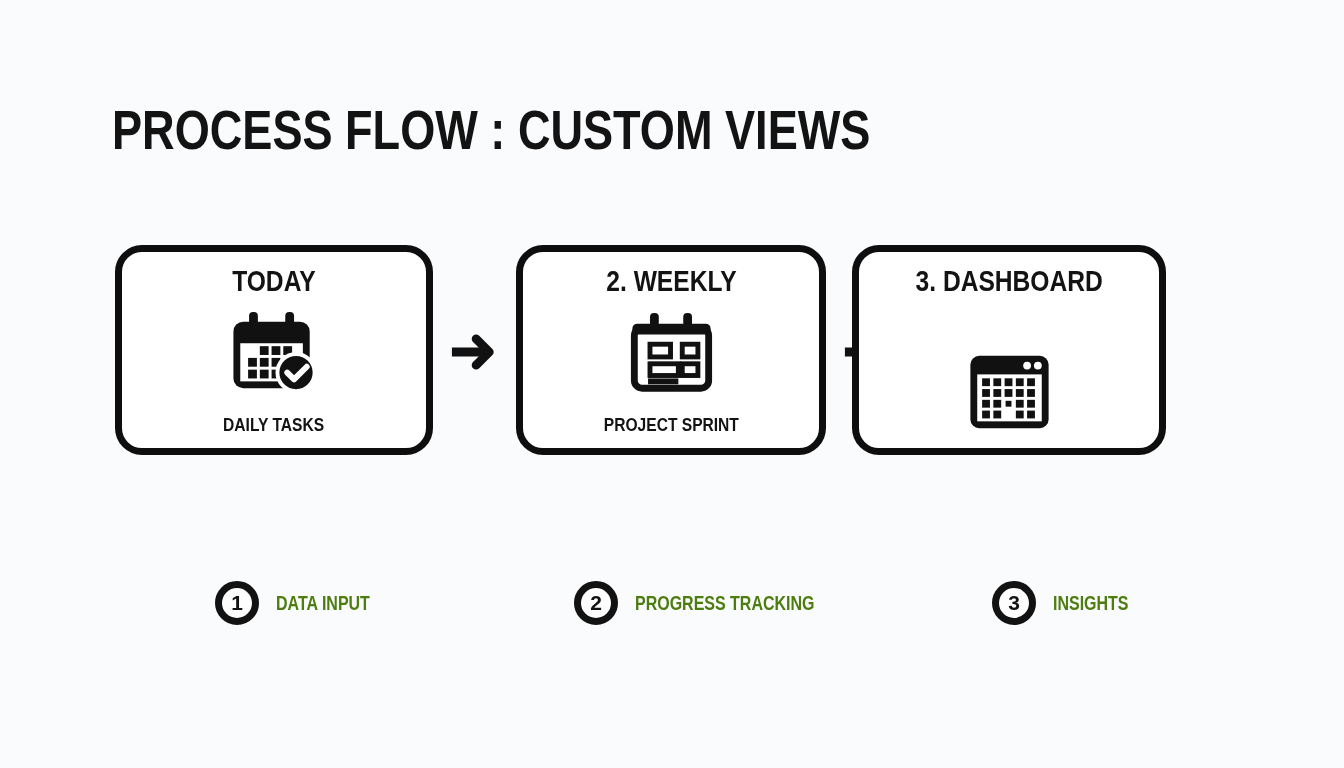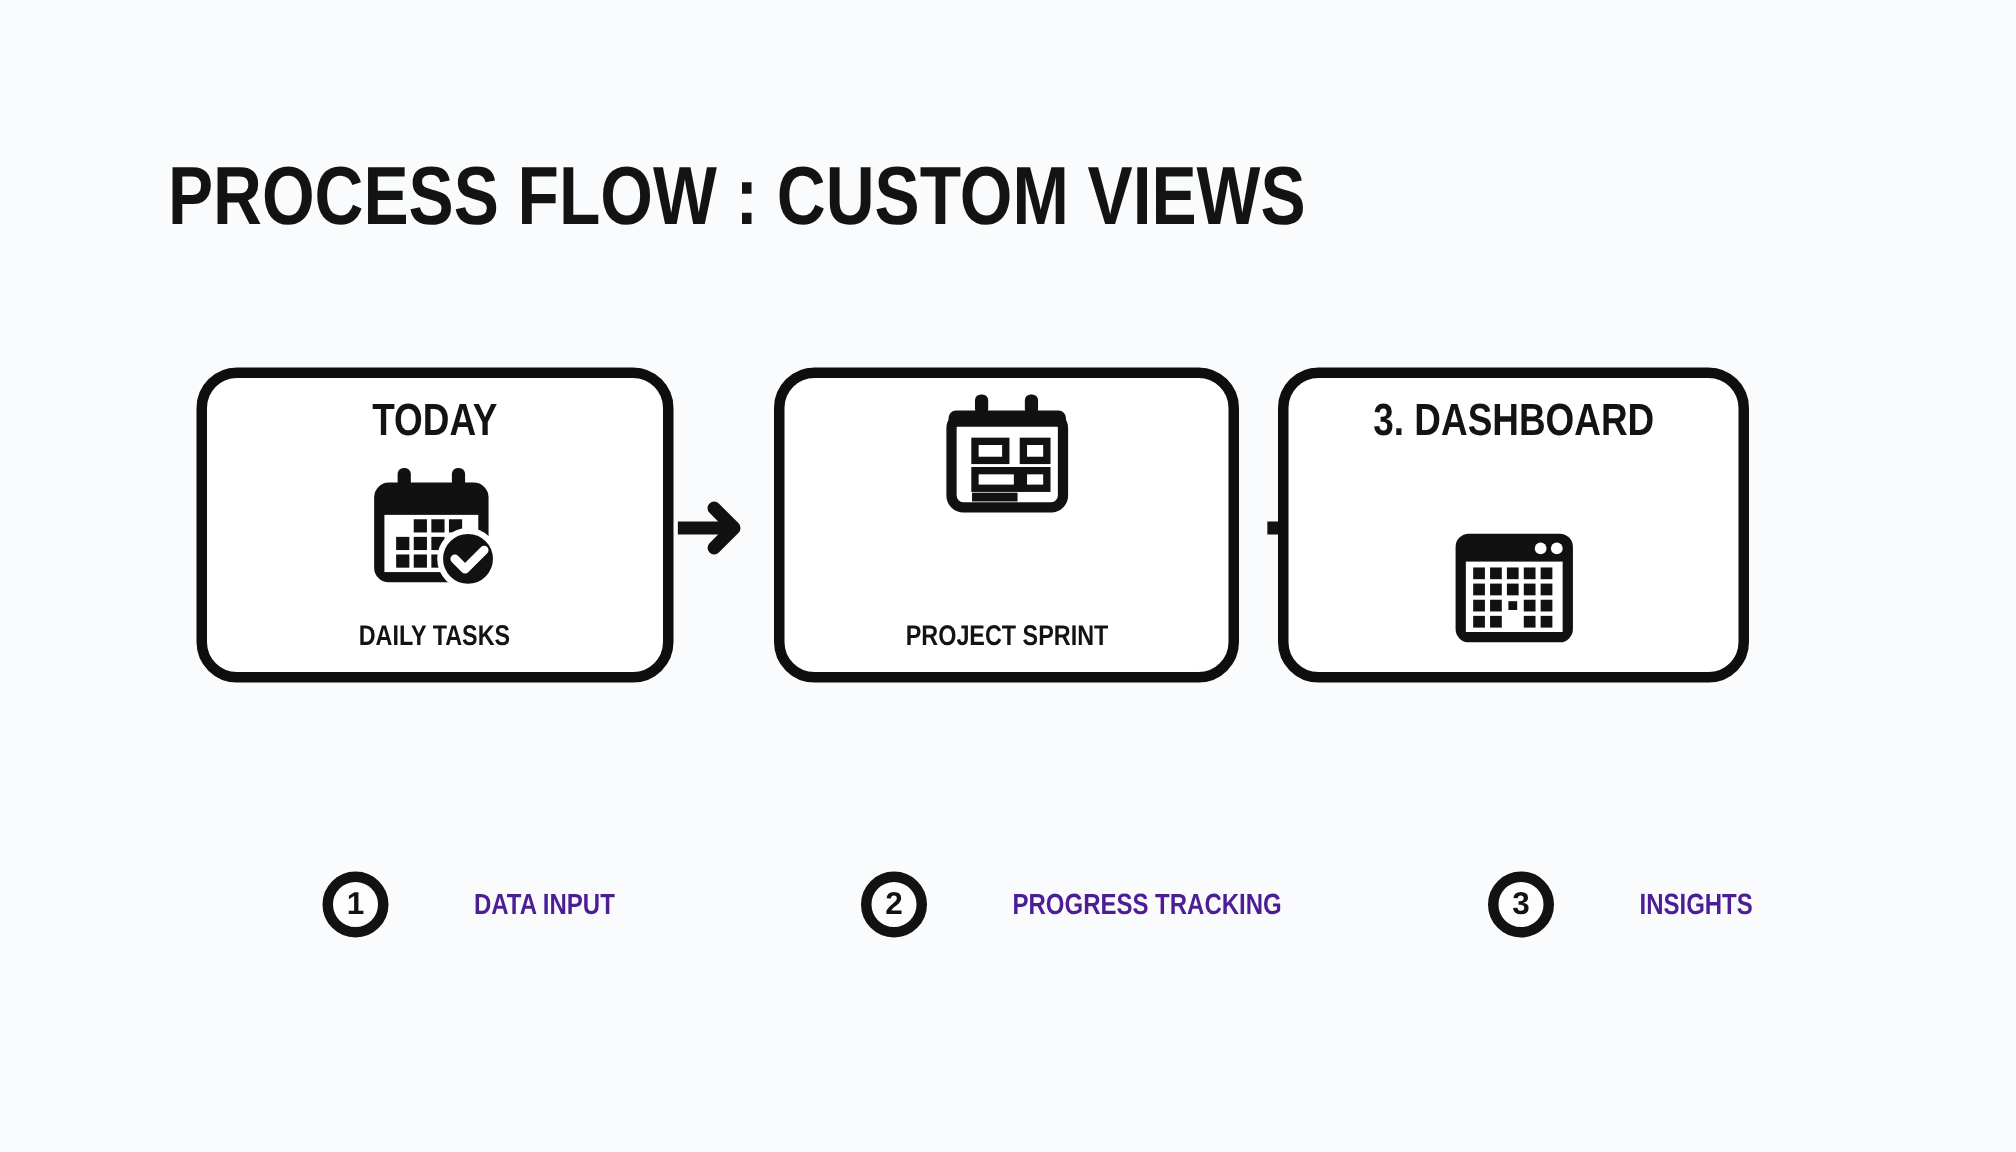--- a/index.html
+++ b/index.html
@@ -39,21 +39,21 @@
     height: 210px;
     background: #ffffff;
     border: 7px solid #0e0e0e;
     border-radius: 27px;
     display: flex;
     flex-direction: column;
     align-items: center;
     justify-content: space-between;
     padding: 12px 10px 12px 10px;
   }
-  .step-box.b1 { left: 115px; width: 318px; margin-left: 16px; }
+  .step-box.b1 { left: 115px; width: 318px; }
   .step-box.b2 { left: 516px; width: 310px; }
   .step-box.b3 { left: 852px; width: 314px; }
   .step-title {
     font-size: 30px;
     font-weight: 700;
     line-height: 1.1;
     text-align: center;
   }
   .step-title .cond { transform-origin: center; }
   .step-icon {
@@ -112,22 +112,21 @@
     flex: 0 0 auto;
   }
   .legend-number {
     font-size: 21px;
     font-weight: 700;
     color: #121212;
   }
   .legend-label {
     font-size: 19.5px;
     font-weight: 700;
-    color: #4c1d95;
-    margin-left: 40px;
+    color: #4d7c0f;
   }
   .legend-label .cond { transform-origin: left center; }
 </style>
 </head>
 <body>
 
 <div class="canvas">
 
   <h1 class="page-title"><span class="cond">PROCESS FLOW : CUSTOM VIEWS</span></h1>
 
@@ -157,20 +156,21 @@
   </div>
 
   <div class="flow-arrow a1">
     <svg viewBox="0 0 48 40" xmlns="http://www.w3.org/2000/svg" aria-hidden="true">
       <line x1="3" y1="20" x2="35" y2="20" stroke="#111" stroke-width="8"></line>
       <polyline points="25,8 37,20 25,32" fill="none" stroke="#111" stroke-width="8" stroke-linejoin="round" stroke-linecap="round"></polyline>
     </svg>
   </div>
 
   <div class="step-box b2">
+    <div class="step-title"><span class="cond">2. WEEKLY</span></div>
     <div class="step-icon">
       <svg viewBox="0 0 96 90" xmlns="http://www.w3.org/2000/svg" aria-hidden="true">
         <rect x="26" y="3" width="9" height="14" rx="4" fill="#111"></rect>
         <rect x="60" y="3" width="9" height="14" rx="4" fill="#111"></rect>
         <rect x="10" y="18" width="76" height="62" rx="8" fill="#fff" stroke="#111" stroke-width="7"></rect>
         <rect x="8" y="14" width="80" height="11" rx="5" fill="#111"></rect>
         <rect x="26" y="35" width="21" height="13" fill="none" stroke="#111" stroke-width="5"></rect>
         <rect x="59" y="35" width="16" height="13" fill="none" stroke="#111" stroke-width="5"></rect>
         <rect x="26" y="55" width="29" height="12" fill="none" stroke="#111" stroke-width="5"></rect>
         <rect x="59" y="55" width="16" height="12" fill="none" stroke="#111" stroke-width="5"></rect>

